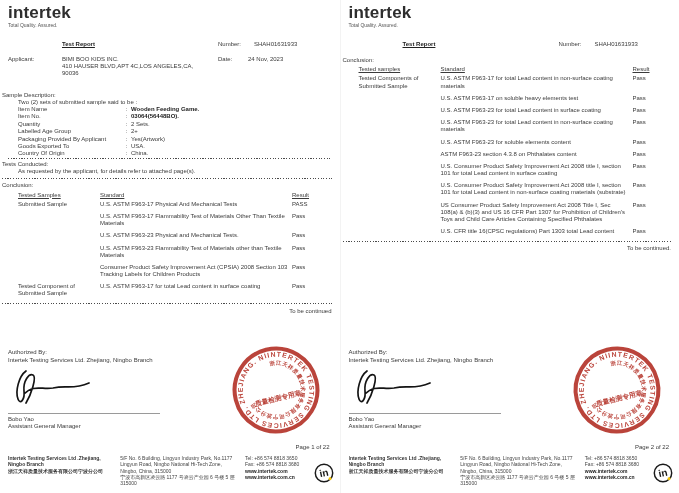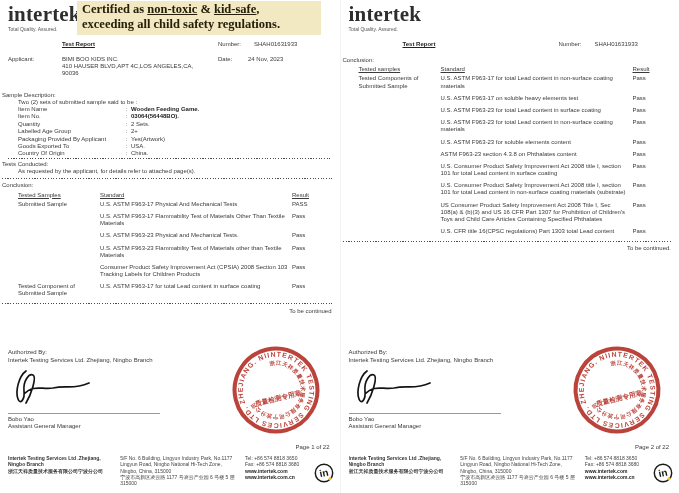--- a/index.html
+++ b/index.html
@@ -8,21 +8,21 @@
     width:679px; height:493px; overflow:hidden;
     font-family:"Liberation Sans","DejaVu Sans",sans-serif;
     font-size:6px; line-height:1.2; color:#3a3a3a;
   }
   .sheet { display:flex; width:679px; height:493px; }
   .page { position:relative; width:339.5px; height:493px; background:#fff; }
   .page + .page { border-left:1px solid #f3f3f3; }
 
   
   .logo-block { position:absolute; left:8px; top:4px; }
-  .logo-word { font-size:21px; font-weight:800; letter-spacing:.2px; color:#2e2e2e; line-height:1;font-family:Liberation Serif, serif; }
+  .logo-word { font-size:17px; font-weight:800; letter-spacing:.2px; color:#2e2e2e; line-height:1; }
   .logo-tag  { font-size:5px; color:#555; margin-top:1px; }
   .banner {
     position:absolute; left:77px; top:1px; width:244px;
     background:#f2e8c2; padding:1px 5px 2px 5px;
     font-family:"Liberation Serif","DejaVu Serif",serif;
     font-weight:bold; font-size:12.5px; line-height:1.22; color:#26200a;
   }
   .banner .u { text-decoration:underline; }
 
   .title-row { position:absolute; top:41px; left:0; right:0; height:10px; }
@@ -90,24 +90,20 @@
 
 <div class="sheet">
 
   <div class="page">
 
     <div class="logo-block">
       <div class="logo-word">intertek</div>
       <div class="logo-tag">Total Quality. Assured.</div>
     </div>
 
-    <div class="banner">
-      <span>Certified as </span><span class="u">non-toxic</span><span> &amp; </span><span class="u">kid-safe</span><span>,</span><br>
-      <span>exceeding all child safety regulations.</span>
-    </div>
 
     <div class="title-row">
       <span class="tr-title">Test Report</span>
       <span class="tr-numlabel">Number:</span>
       <span class="tr-numval">SHAH01631933</span>
     </div>
 
     <div class="applicant-row">
       <span class="ap-label">Applicant:</span>
       <div class="ap-val">

